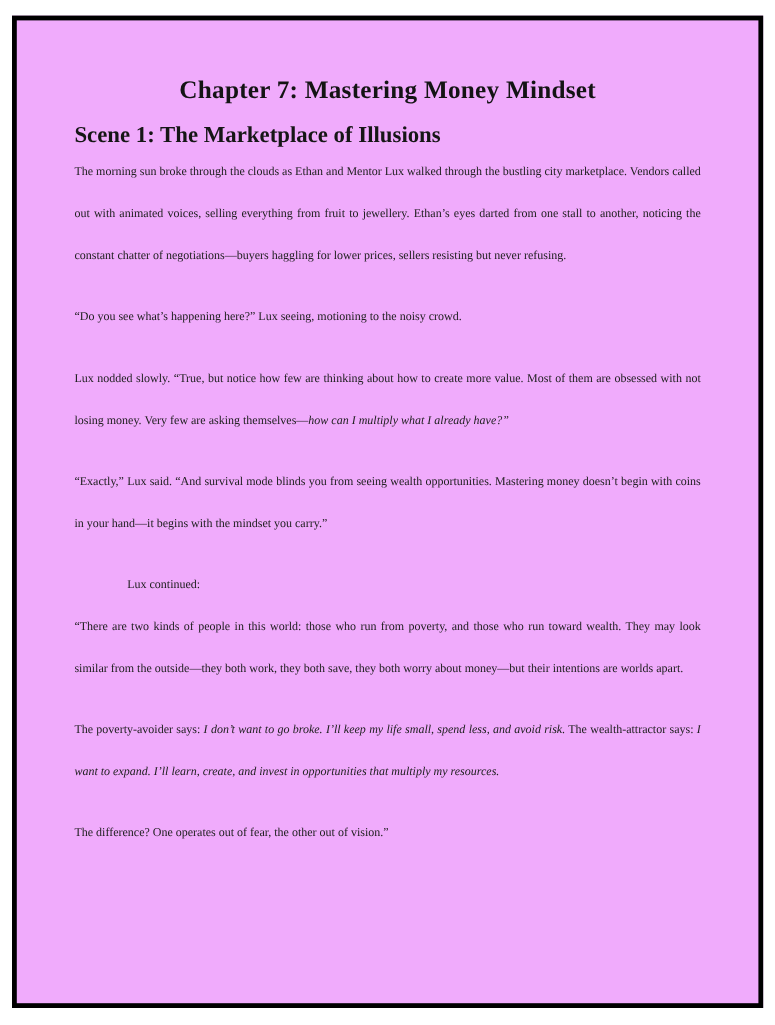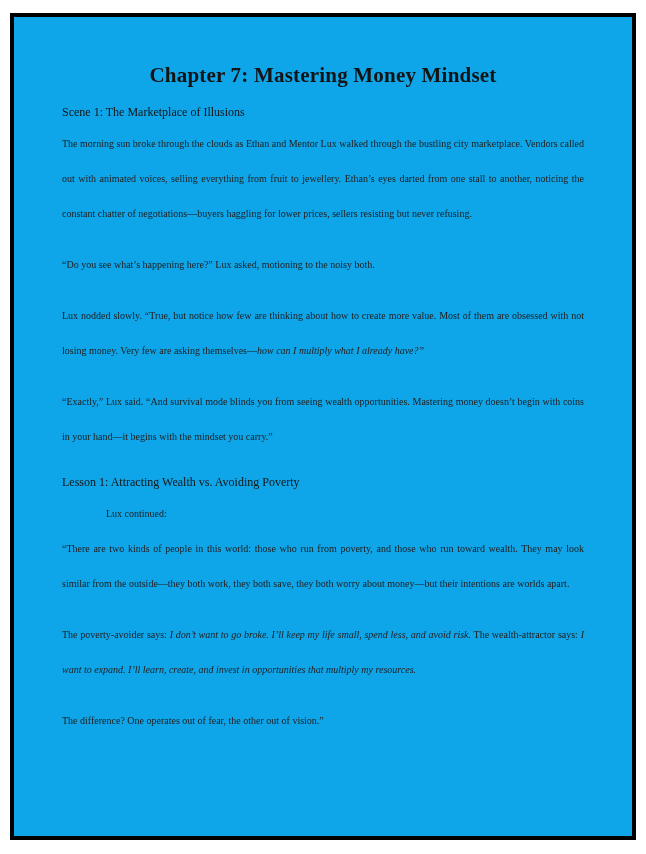--- a/index.html
+++ b/index.html
@@ -11,65 +11,64 @@
     overflow: hidden;
   }
   .page-frame {
     position: absolute;
     left: 10px;
     top: 13px;
     width: 626px;
     height: 827px;
     box-sizing: border-box;
     border: 4px solid #000000;
-    background: #0ea5e9;
+    background: #f0abfc;
     padding: 44px 48px 0 48px;
     font-family: "Liberation Serif", "DejaVu Serif", serif;
     color: #212121;
   }
   h1.chapter-title {
     font-size: 21px;
     line-height: 28px;
     font-weight: bold;
     text-align: center;
     margin: 0 0 11px 0;
     letter-spacing: 0.2px;
     color: #141414;
   }
   .doc-body p.paragraph {
     font-size: 10px;
     line-height: 35px;
     text-align: justify;
     margin: 0 0 16px 0;
   }
   .doc-body h2.section-heading {
-    font-size: 12px;
+    font-size: 19px;
     line-height: 25px;
-    font-weight: normal;
+    font-weight: bold;
     margin: 1px 0 1px 0;
     color: #161616;
   }
   .doc-body p.tight {
     margin-bottom: 0;
     margin-left: 44px;
   }
   .doc-body .italic-run {
     font-style: italic;
   }
 </style>
 </head>
 <body>
 
 <div class="page-frame">
   <h1 class="chapter-title">Chapter 7: Mastering Money Mindset</h1>
   <div class="doc-body" id="doc-body">
       <h2 class="section-heading"><span class="text-run">Scene 1: The Marketplace of Illusions</span></h2>
       <p class="paragraph"><span class="text-run">The morning sun broke through the clouds as Ethan and Mentor Lux walked through the bustling city marketplace. Vendors called out with animated voices, selling everything from fruit to jewellery. Ethan’s eyes darted from one stall to another, noticing the constant chatter of negotiations—buyers haggling for lower prices, sellers resisting but never refusing.</span></p>
-      <p class="paragraph"><span class="text-run">“Do you see what’s happening here?” Lux asked, motioning to the noisy both.</span></p>
+      <p class="paragraph"><span class="text-run">“Do you see what’s happening here?” Lux seeing, motioning to the noisy crowd.</span></p>
       <p class="paragraph"><span class="text-run">Lux nodded slowly. “True, but notice how few are thinking about how to create more value. Most of them are obsessed with not losing money. Very few are asking themselves—</span><span class="italic-run">how can I multiply what I already have?”</span></p>
       <p class="paragraph"><span class="text-run">“Exactly,” Lux said. “And survival mode blinds you from seeing wealth opportunities. Mastering money doesn’t begin with coins in your hand—it begins with the mindset you carry.”</span></p>
-      <h2 class="section-heading"><span class="text-run">Lesson 1: Attracting Wealth vs. Avoiding Poverty</span></h2>
       <p class="paragraph tight"><span class="text-run">Lux continued:</span></p>
       <p class="paragraph"><span class="text-run">“There are two kinds of people in this world: those who run from poverty, and those who run toward wealth. They may look similar from the outside—they both work, they both save, they both worry about money—but their intentions are worlds apart.</span></p>
       <p class="paragraph"><span class="text-run">The poverty-avoider says: </span><span class="italic-run">I don’t want to go broke. I’ll keep my life small, spend less, and avoid risk.</span><span class="text-run"> The wealth-attractor says: </span><span class="italic-run">I want to expand. I’ll learn, create, and invest in opportunities that multiply my resources.</span></p>
       <p class="paragraph"><span class="text-run">The difference? One operates out of fear, the other out of vision.”</span></p>
     </div>
 </div>
 
 </body></html>

